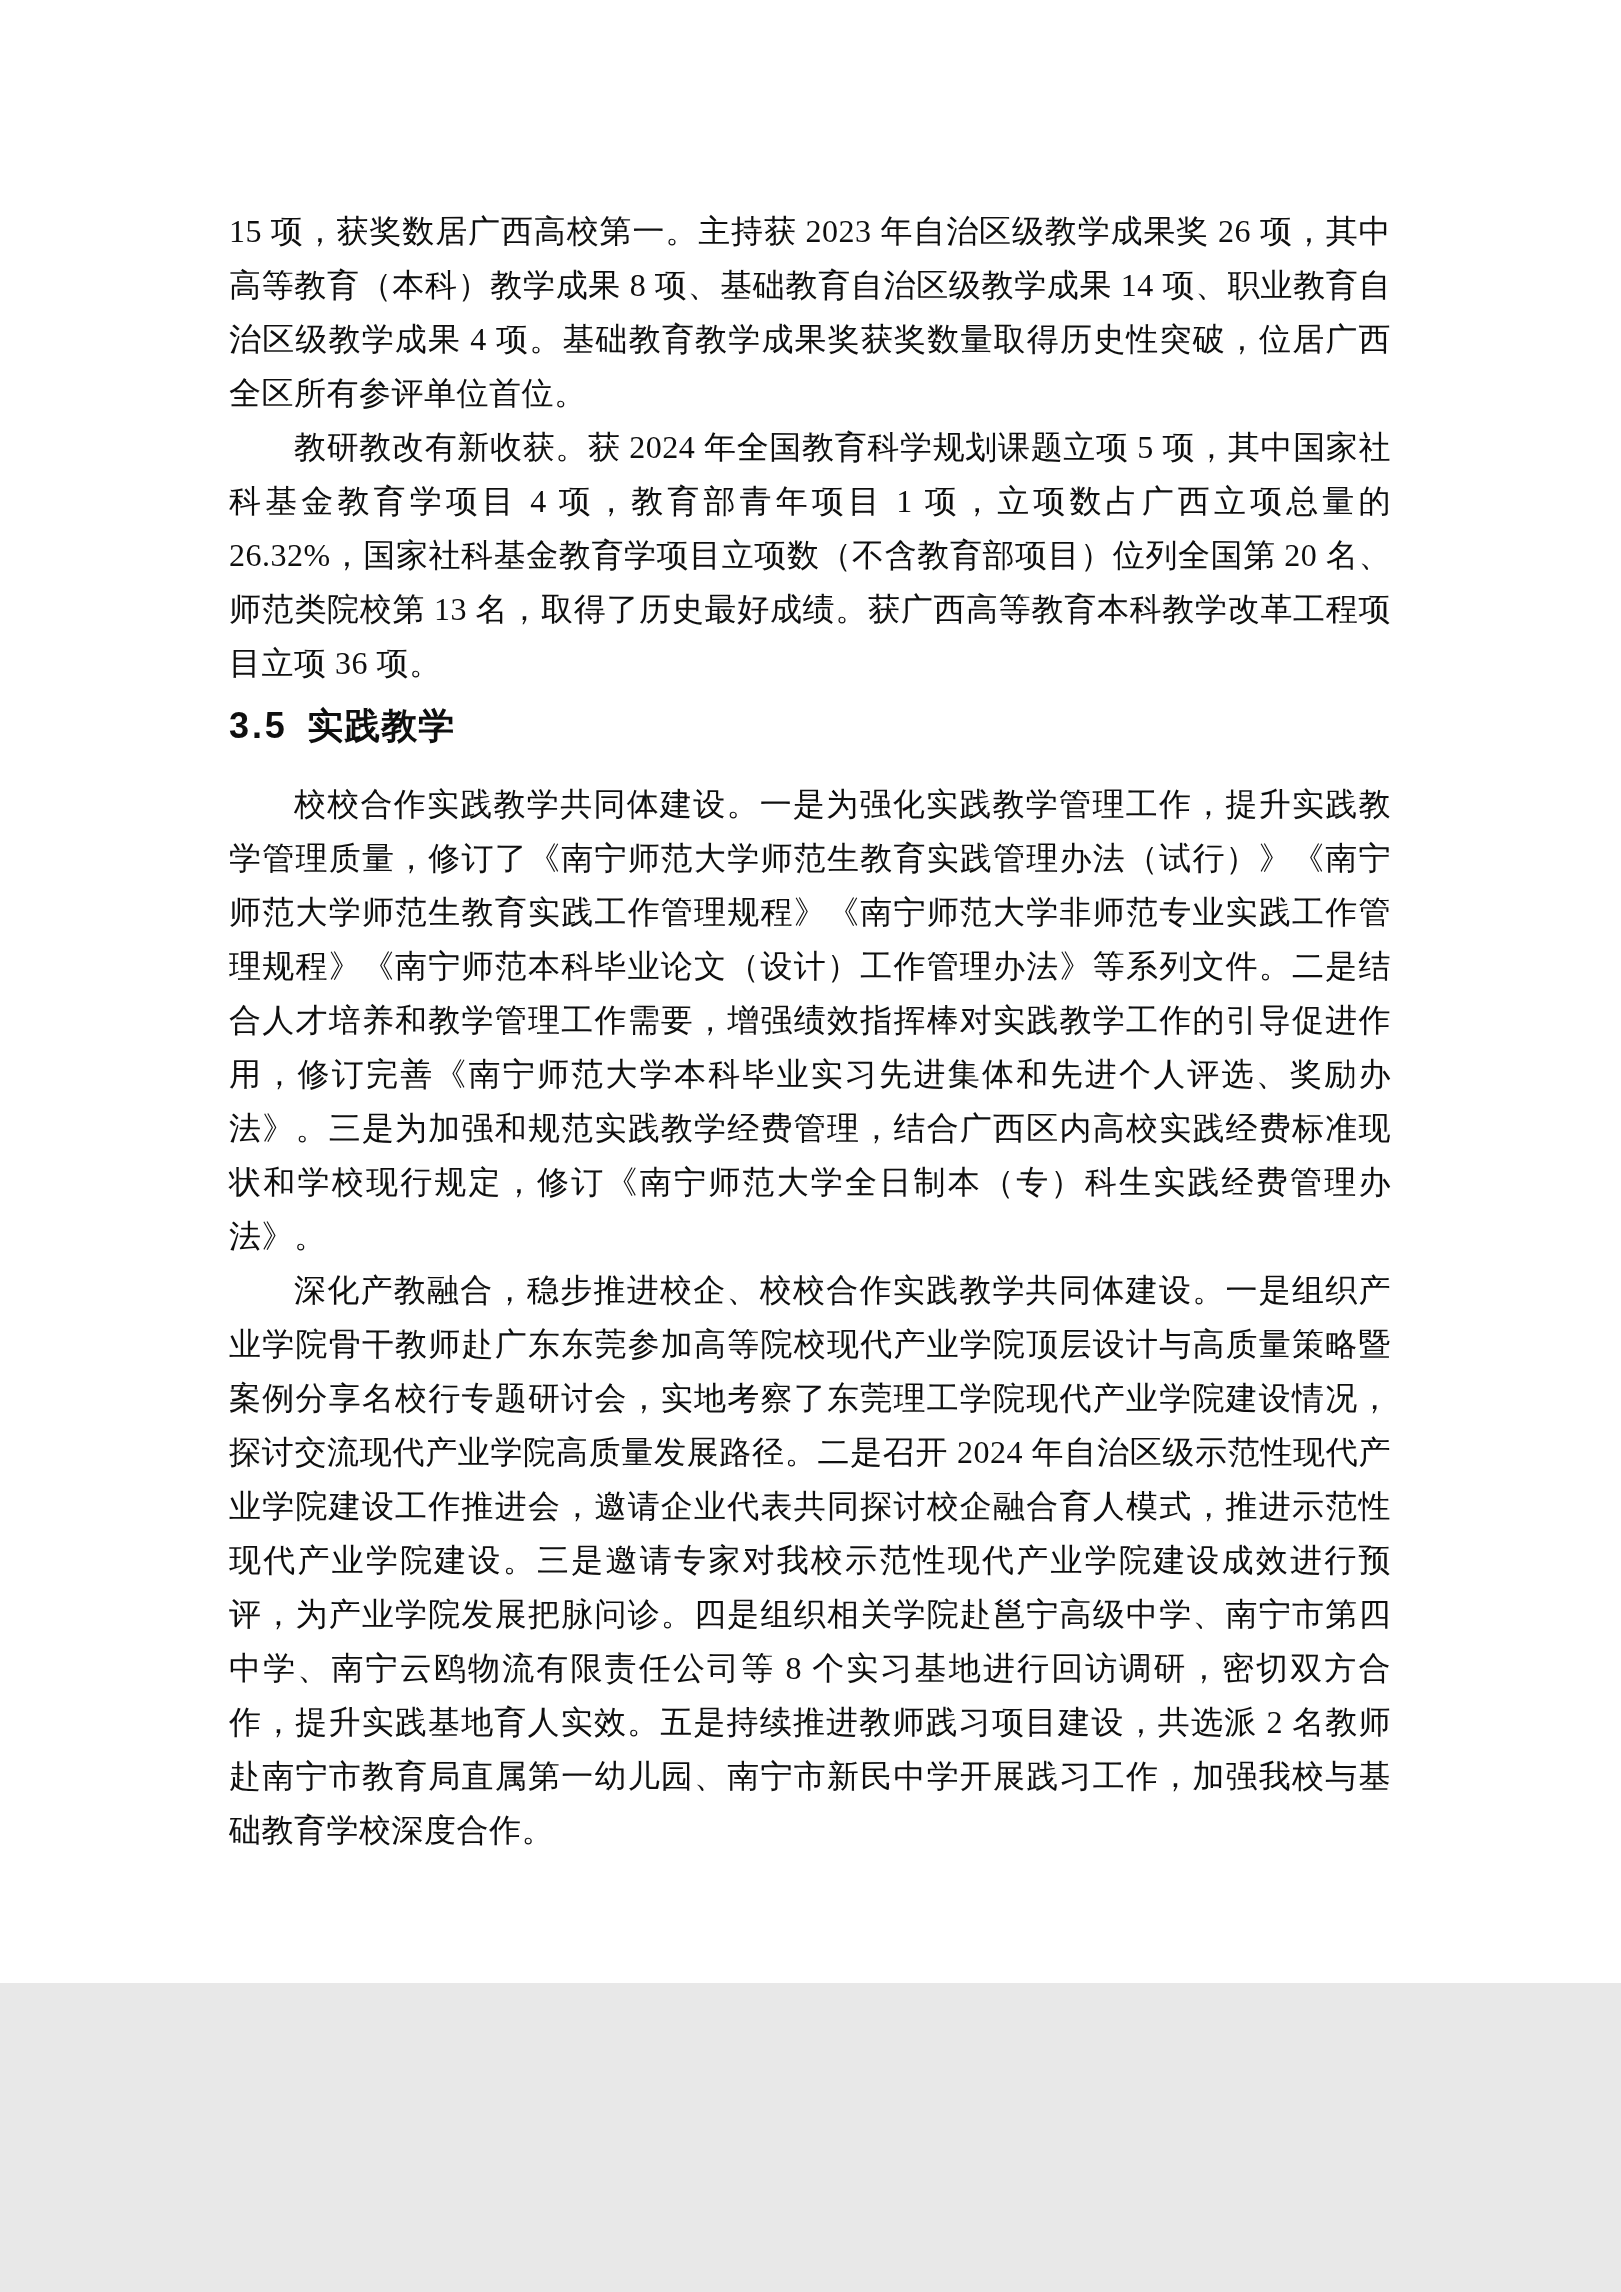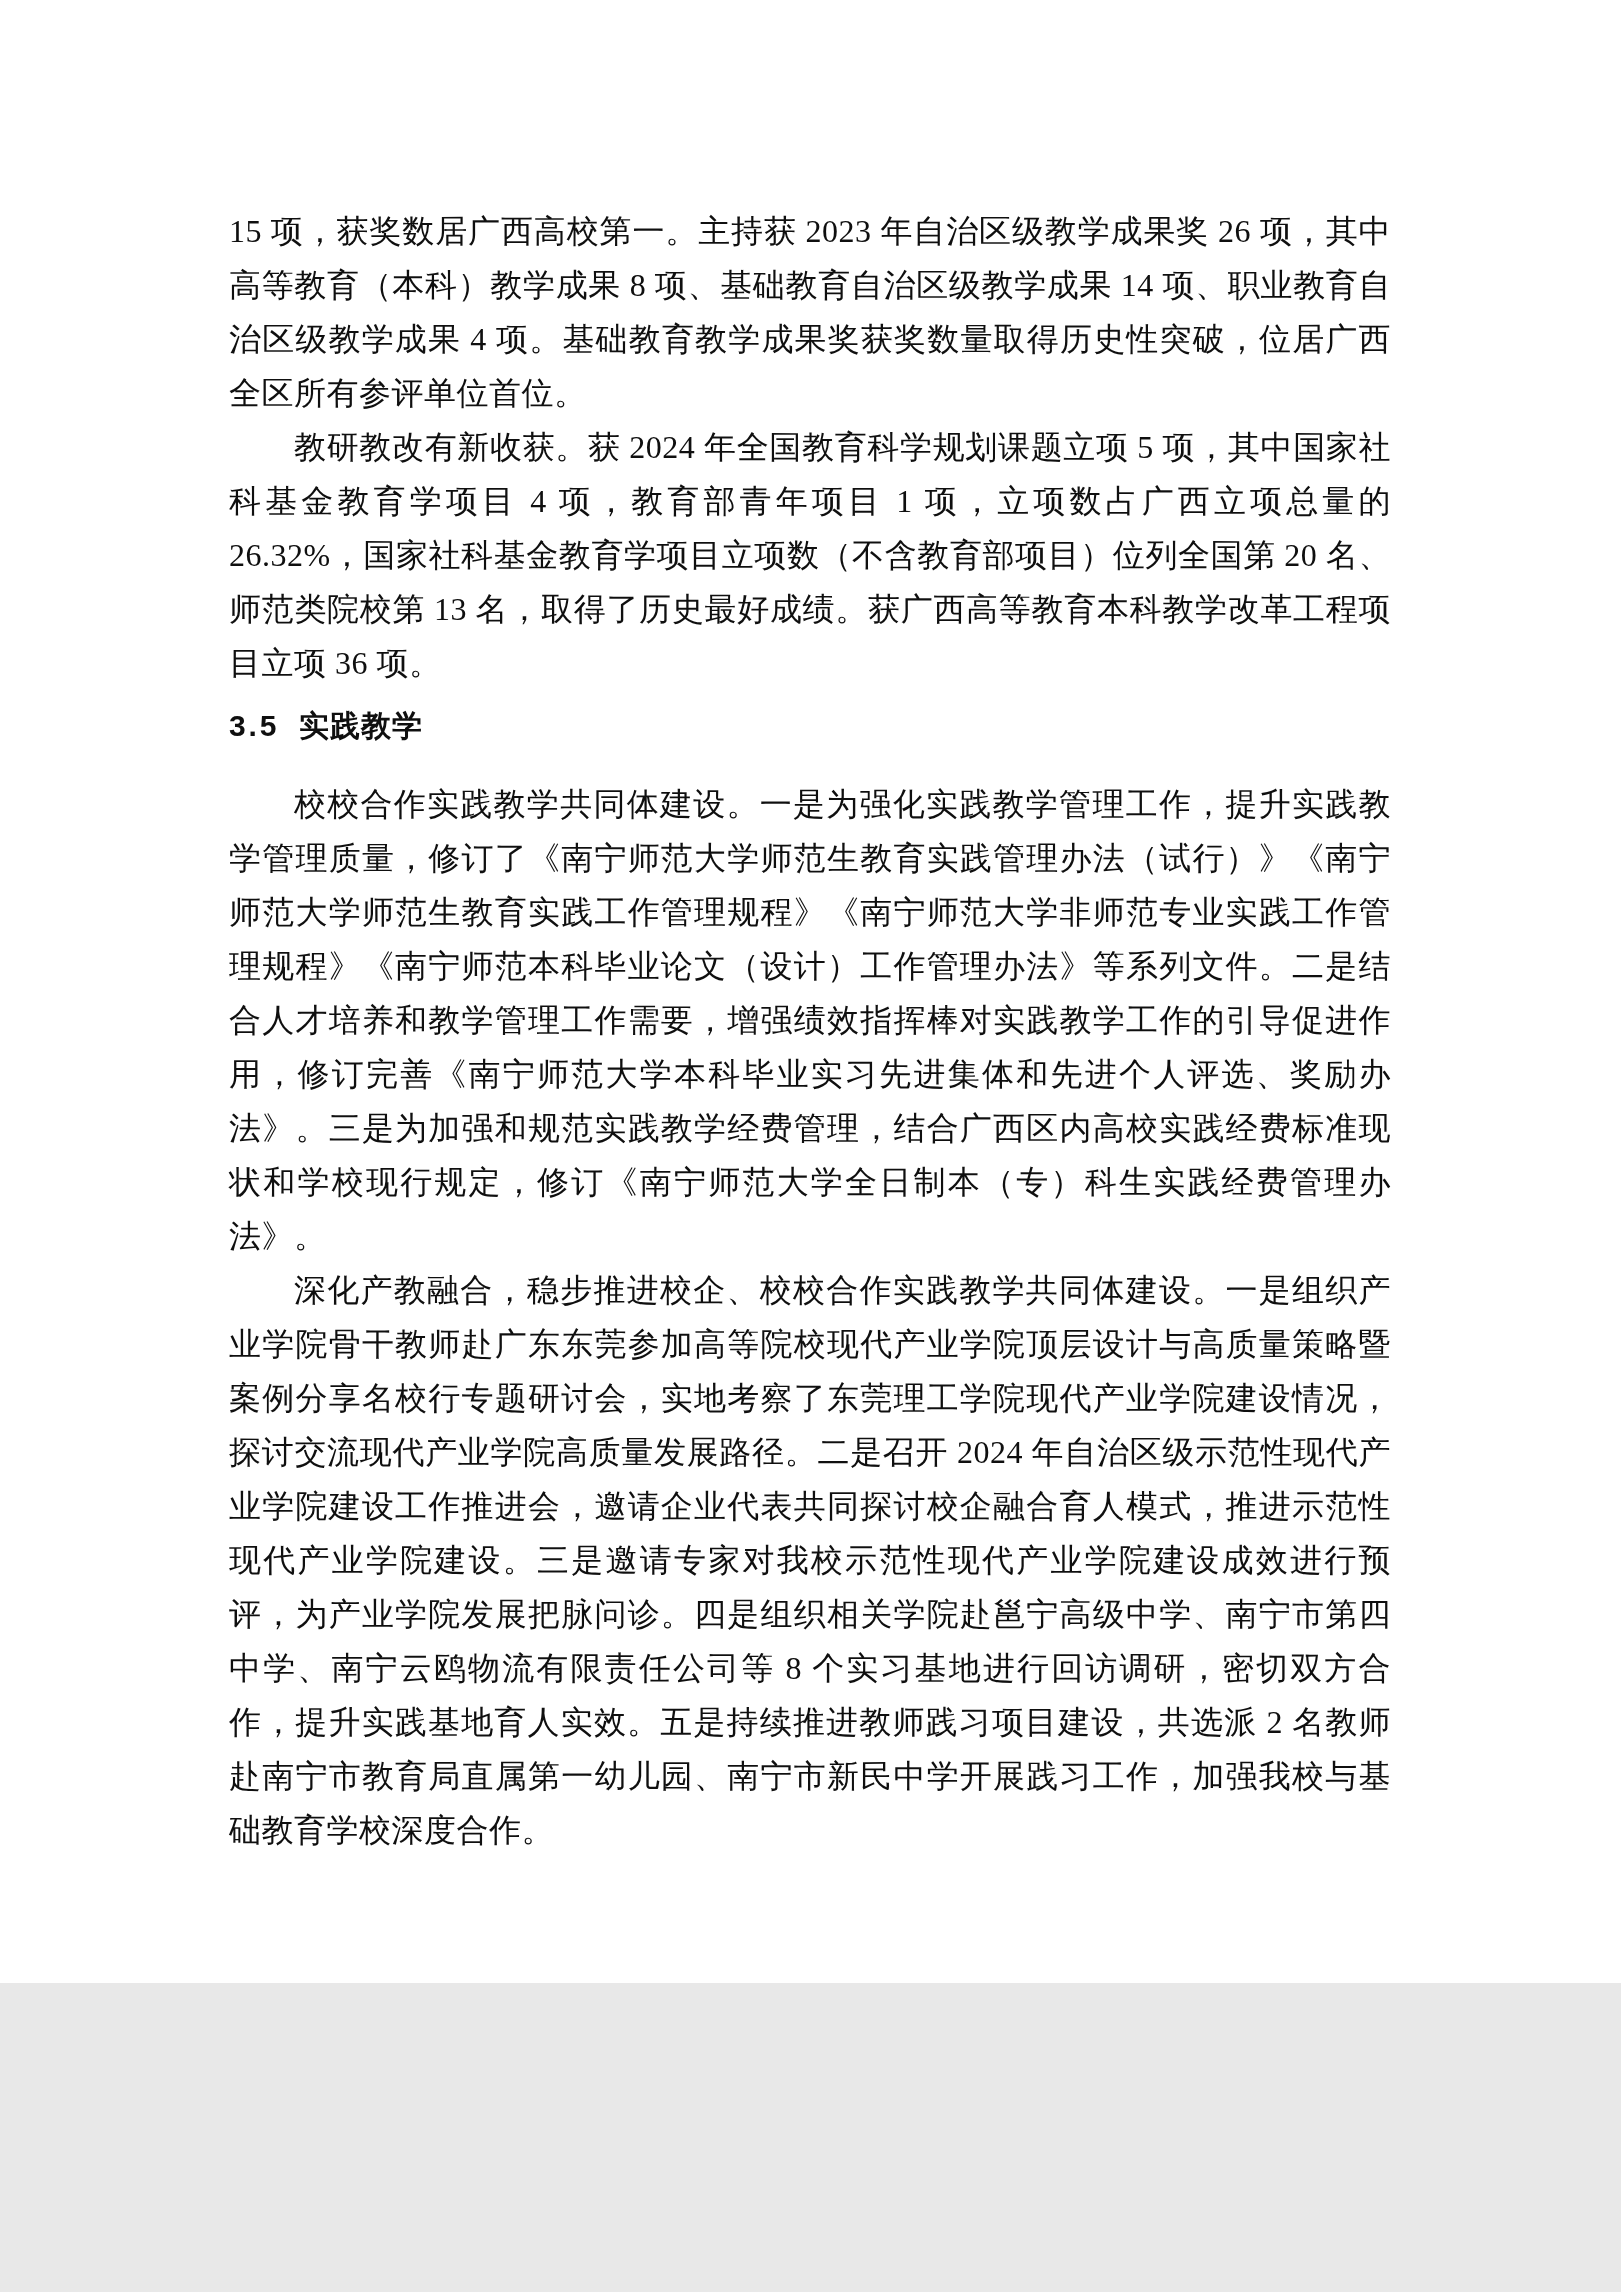--- a/index.html
+++ b/index.html
@@ -26,21 +26,21 @@
   .para { margin: 0; text-indent: 65px; }
   .para.cont { text-indent: 0; }
   .lead {
     font-family: "Liberation Sans", "DejaVu Sans", sans-serif;
     font-weight: 400;
   }
   .heading {
     margin: 7.8px 0 24.5px 0;
     font-family: "Liberation Sans", "DejaVu Sans", sans-serif;
     font-weight: 700;
-    font-size: 30px;
+    font-size: 36px;
     line-height: 55px;
     text-align: left;
     text-indent: 0;
     letter-spacing: 1px;
   }
   .heading .hnum { margin-right: 19.6px; letter-spacing: 2.9px; }
   .pagefooter {
     position: absolute;
     top: 2125px;
     left: 0;

